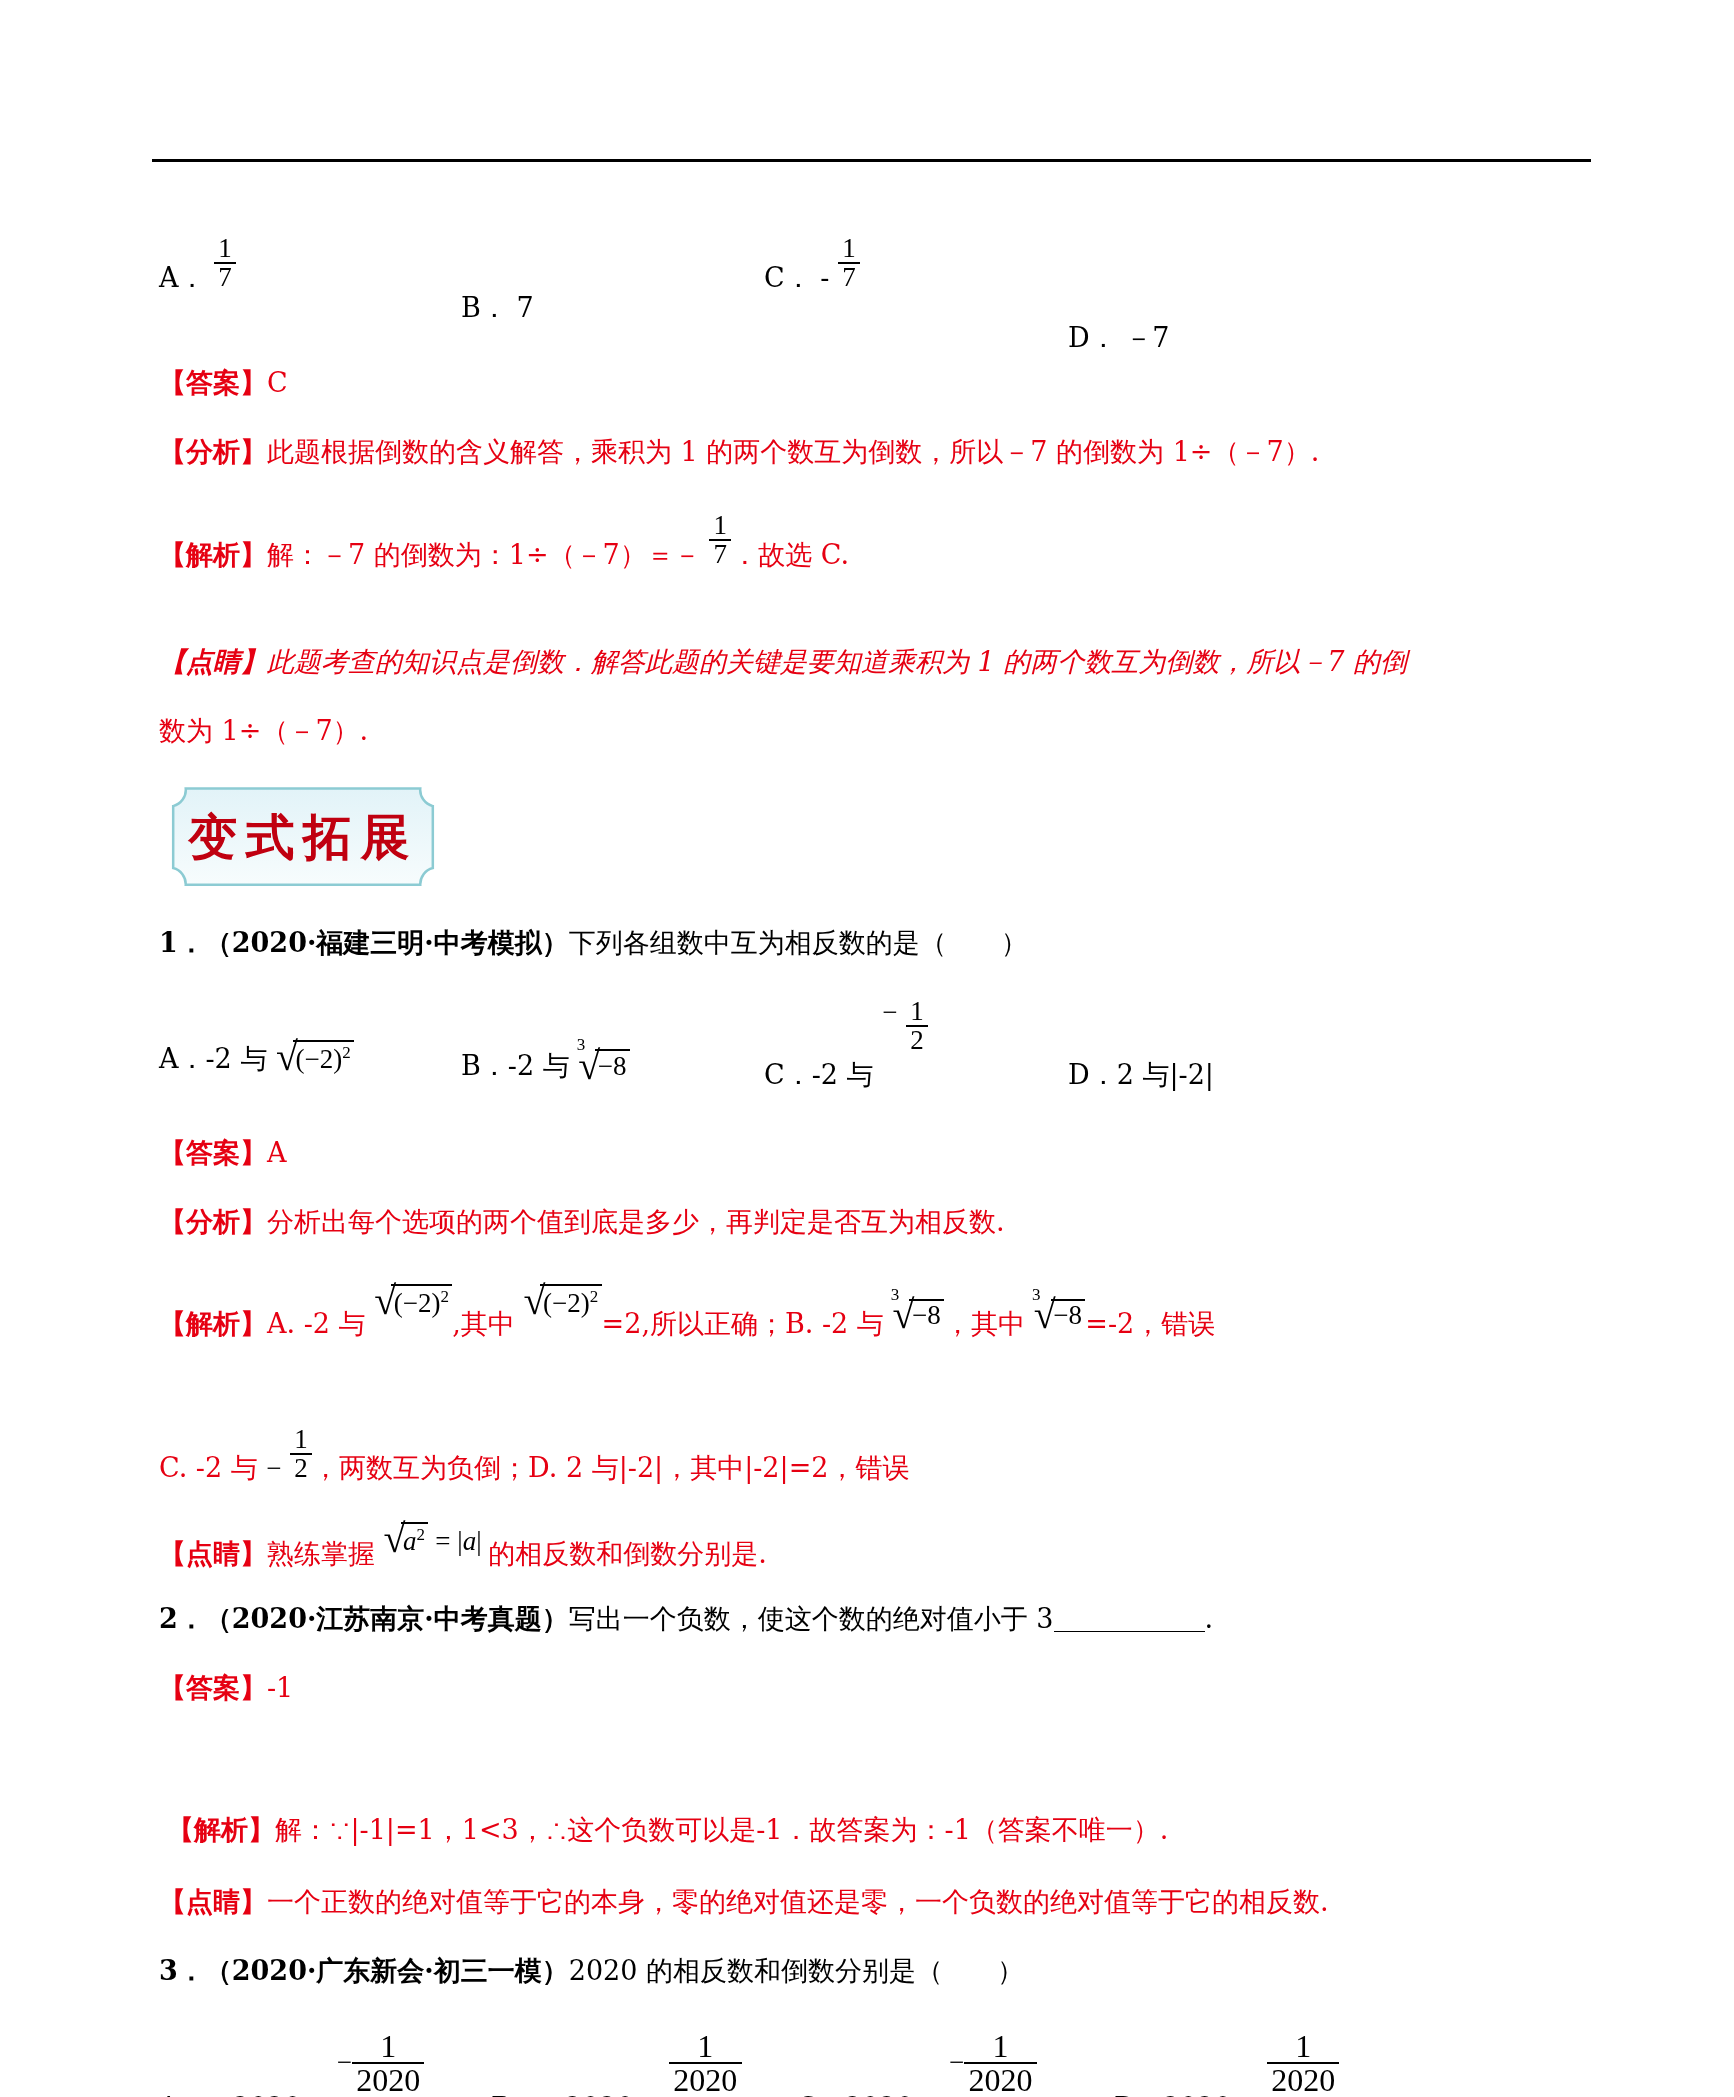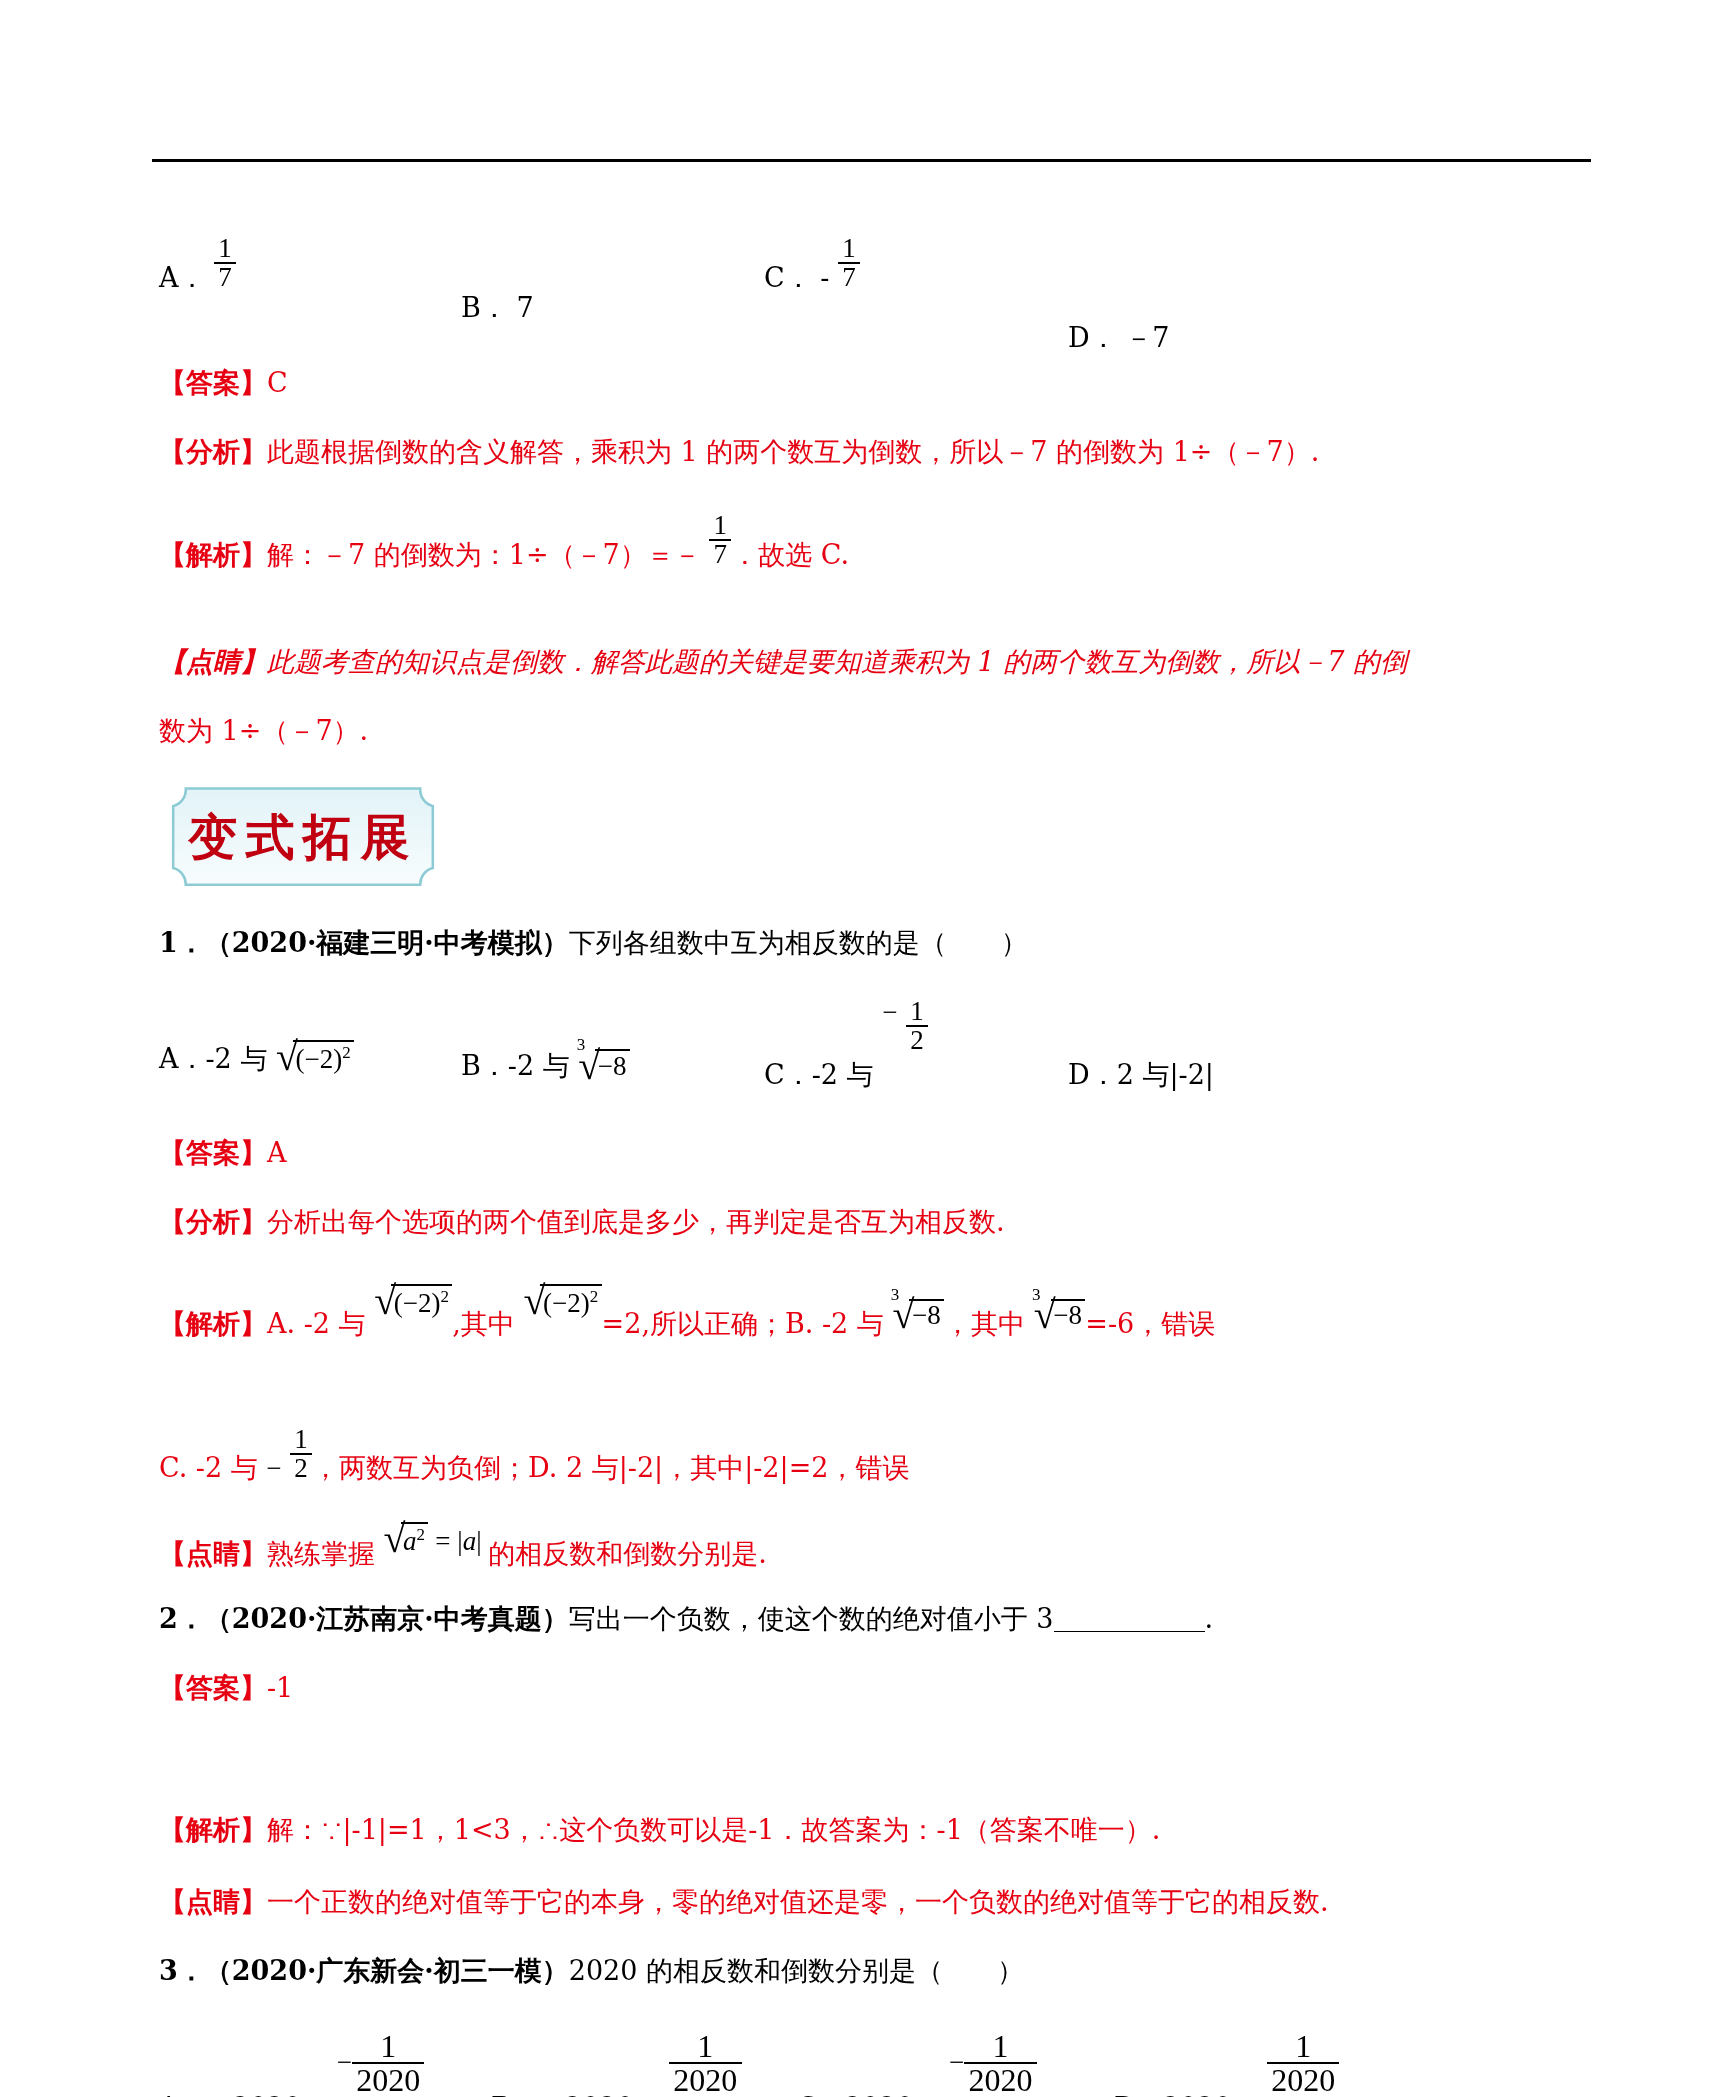--- a/index.html
+++ b/index.html
@@ -115,21 +115,21 @@
     <span class="bold">【答案】</span><span>A</span>
   </div>
   <div class="line red" style="top:1208px;">
     <span class="bold">【分析】</span><span>分析出每个选项的两个值到底是多少，再判定是否互为相反数.</span>
   </div>
   <div class="line red" style="top:1305px;">
     <span class="bold">【解析】</span><span>A. -2 与</span>
     <span class="sqrt math blk" style="top:-21px;"><span class="rad">√</span><span class="body"><span>(</span><span>−</span><span>2</span><span>)</span><sup>2</sup></span></span><span>,其中</span>
     <span class="sqrt math blk" style="top:-21px;"><span class="rad">√</span><span class="body"><span>(</span><span>−</span><span>2</span><span>)</span><sup>2</sup></span></span><span>=2,所以正确；B. -2 与</span>
     <span class="sqrt math blk" style="top:-8.4px;"><span class="idx">3</span><span class="rad">√</span><span class="body"><span>−</span><span>8</span></span></span><span>，其中</span>
-    <span class="sqrt math blk" style="top:-8.4px;"><span class="idx">3</span><span class="rad">√</span><span class="body"><span>−</span><span>8</span></span></span><span>=-6，错误</span>
+    <span class="sqrt math blk" style="top:-8.4px;"><span class="idx">3</span><span class="rad">√</span><span class="body"><span>−</span><span>8</span></span></span><span>=-2，错误</span>
   </div>
   <div class="line red" style="top:1426px;">
     <span>C. -2 与</span>
     <span class="math blk">−</span>
     <span class="frac blk" style="vertical-align:bottom;"><span class="n">1</span><span class="d">2</span></span><span>，两数互为负倒；D. 2 与|-2|，其中|-2|=2，错误</span>
   </div>
   <div class="line red" style="top:1535px;">
     <span class="bold">【点睛】</span><span>熟练掌握</span>
     <span class="math blk" style="position:relative; top:-12.6px;">
       <span class="sqrt"><span class="rad">√</span><span class="body"><i>a</i><sup>2</sup></span></span>
@@ -137,21 +137,21 @@
       <span>|</span><i>a</i><span>|</span>
     </span><span>的相反数和倒数分别是.</span>
   </div>
 
   <div class="line" style="top:1605px;">
     <span class="bold">2．</span><span class="bold">（2020·江苏南京·中考真题）</span><span>写出一个负数，使这个数的绝对值小于 3</span><span class="blank"></span><span>.</span>
   </div>
   <div class="line red" style="top:1674px;">
     <span class="bold">【答案】</span><span>-1</span>
   </div>
-  <div class="line red" style="top:1816px;">
+  <div class="line red" style="top:1816px;margin-left:8px;">
     <span class="bold">【解析】</span><span>解：∵|-1|=1，1&lt;3，∴这个负数可以是-1．故答案为：-1（答案不唯一）.</span>
   </div>
   <div class="line red" style="top:1888px;">
     <span class="bold">【点睛】</span><span>一个正数的绝对值等于它的本身，零的绝对值还是零，一个负数的绝对值等于它的相反数.</span>
   </div>
 
   <div class="line" style="top:1957px;">
     <span class="bold">3．</span><span class="bold">（2020·广东新会·初三一模）</span><span>2020 的相反数和倒数分别是（　　）</span>
   </div>
 

